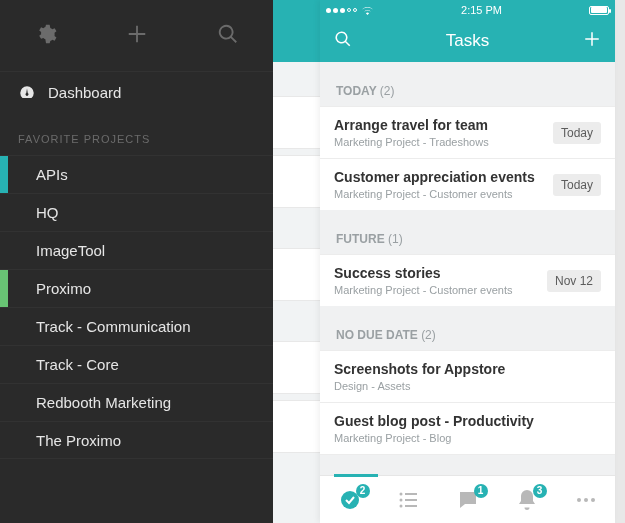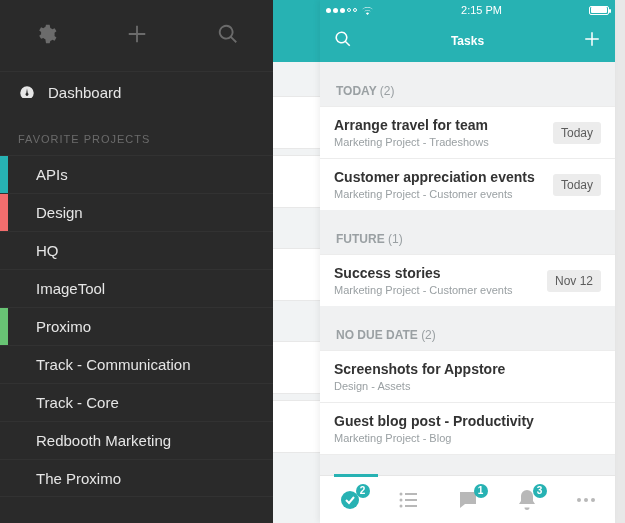--- a/index.html
+++ b/index.html
@@ -43,21 +43,21 @@
 }
 .status { height:20px; background:#27b2b3; color:#fff; display:flex; align-items:center; justify-content:space-between; font-size:11px; padding:0 6px; }
 .status .left { display:flex; align-items:center; gap:4px; }
 .status .dots { display:flex; gap:2px; align-items:center; }
 .status .dots i { width:5px; height:5px; border-radius:50%; background:#fff; }
 .status .dots i.e { background:transparent; border:1px solid #fff; width:4px; height:4px; }
 .status .batt { width:20px; height:9px; border:1px solid #fff; border-radius:2px; position:relative; }
 .status .batt::after { content:''; position:absolute; right:-3px; top:2px; width:2px; height:4px; background:#fff; border-radius:1px; }
 .status .batt i { display:block; width:16px; height:6px; background:#fff; margin:0.5px; border-radius:1px; }
 .navbar { height:42px; background:#27b2b3; color:#fff; display:flex; align-items:center; justify-content:space-between; padding:0 14px; }
-.navbar .title { font-size:12px; font-weight:700; }
+.navbar .title { font-size:17px; font-weight:400; }
 .scroll { flex:1; overflow:hidden; }
 .section-h { font-size:12px; font-weight:700; color:#9aa0a3; padding:22px 16px 8px; }
 .section-h .cnt { font-weight:400; }
 .row { background:#fff; border-top:1px solid #ececec; padding:10px 14px; display:flex; align-items:center; justify-content:space-between; gap:10px; }
 .row + .row { border-top:1px solid #ececec; }
 .row:last-child { border-bottom:1px solid #ececec; }
 .row .txt .t { font-size:14px; font-weight:700; color:#333; }
 .row .txt .s { font-size:11px; color:#9aa0a3; margin-top:3px; }
 .row .pill { background:#ececec; color:#5c5c5c; font-size:12px; padding:4px 8px; border-radius:3px; white-space:nowrap; }
 .tabbar { height:48px; background:#fff; border-top:1px solid #e6e6e6; display:flex; align-items:center; justify-content:space-around; position:relative; }
@@ -123,24 +123,20 @@
           </svg></span>
     <span>Dashboard</span>
   </div>
   <div class="sec-title">FAVORITE PROJECTS</div>
   <div id="proj-list">
         <div class="proj">
           <span class="dot" style="background:#27b2b3"></span>
           <span class="lbl">APIs</span>
         </div>
         <div class="proj">
-          <span class="dot" style="background:#f26d6d"></span>
-          <span class="lbl">Design</span>
-        </div>
-        <div class="proj">
           <span class="dot" style="background:#2a2a2a"></span>
           <span class="lbl">HQ</span>
         </div>
         <div class="proj">
           <span class="dot" style="background:#2a2a2a"></span>
           <span class="lbl">ImageTool</span>
         </div>
         <div class="proj">
           <span class="dot" style="background:#68c474"></span>
           <span class="lbl">Proximo</span>

